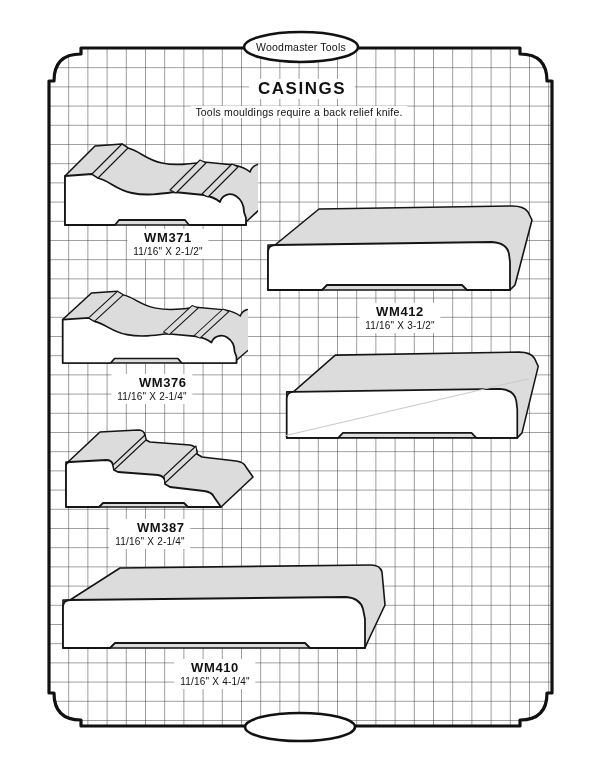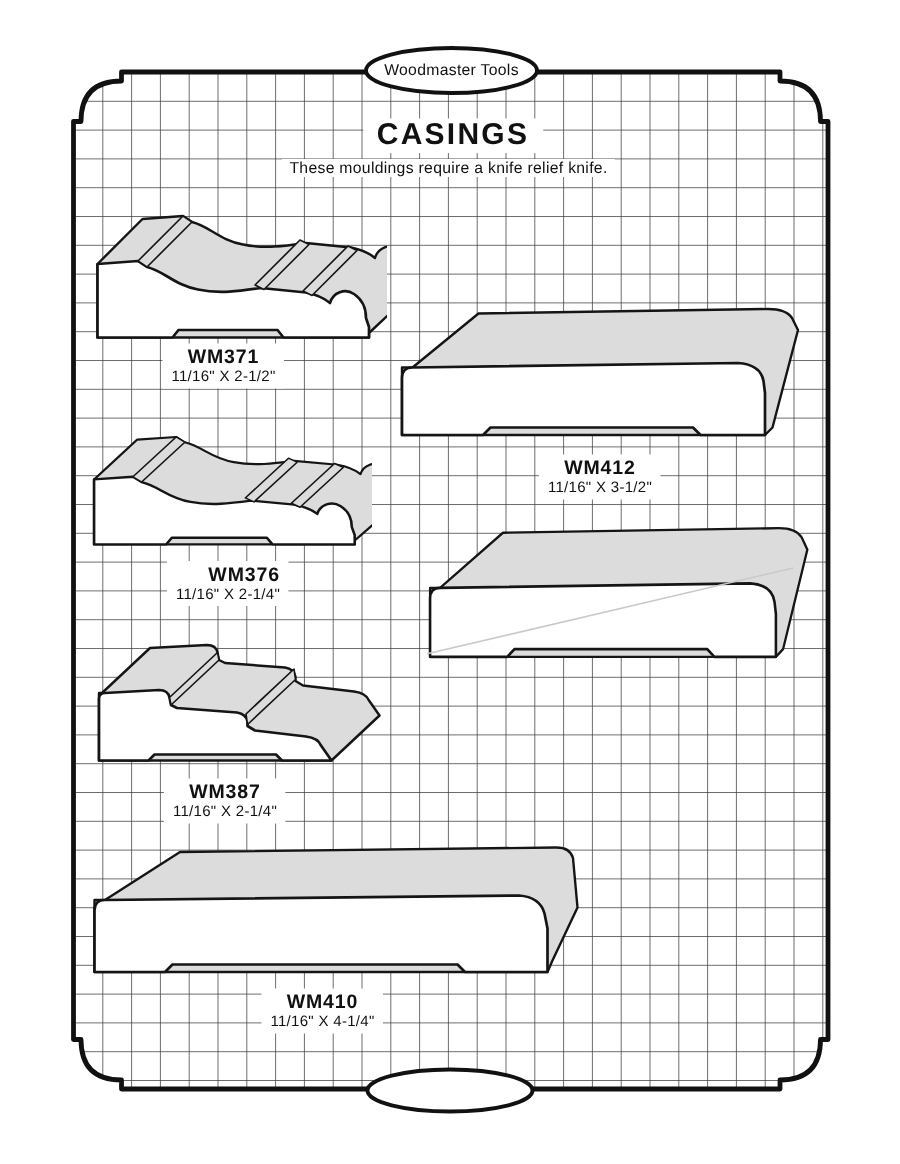--- a/index.html
+++ b/index.html
@@ -7,21 +7,21 @@
     position:relative; width:560px; height:776px; background:#ffffff;
     font-family:"Liberation Sans", sans-serif; overflow:hidden; color:#111;border-radius:20px;
   }
   .bg { position:absolute; left:0; top:0; }
   .brand {
     position:absolute; left:301px; top:41px; transform:translateX(-50%);
     font-size:10.5px; white-space:nowrap; letter-spacing:.2px;
   }
   .title {
     position:absolute; left:302px; top:79px; transform:translateX(-50%);
-    font-size:20px; font-weight:bold; letter-spacing:1.5px;
+    font-size:17px; font-weight:bold; letter-spacing:1.5px;
     background:#fff; padding:0 9px; white-space:nowrap;
   }
   .note {
     position:absolute; left:299px; top:106px; transform:translateX(-50%);
     font-size:10.5px; background:#fff; padding:0 5px; white-space:nowrap; letter-spacing:.2px;
   }
   figure.m { position:absolute; margin:0; padding:0; line-height:0; }
   .plabel {
     position:absolute; transform:translateX(-50%); text-align:center;
     background:#fff; padding:1px 6px 2px 6px;
@@ -48,34 +48,34 @@
       </clipPath>
     </defs>
     <rect x="40" y="40" width="520" height="694" fill="url(#grid)" clip-path="url(#frameclip)"></rect>
     <path d="M 81,48 H 520 V 54 Q 547,54 547,81 L 552,81 V 693 L 547,693 Q 547,720 520,720 V 726 H 81 V 720 Q 54,720 54,693 L 49,693 V 81 L 54,81 Q 54,54 81,54 Z" fill="none" stroke="#111" stroke-width="3.2" stroke-linejoin="round"></path>
     <ellipse cx="300" cy="727" rx="55" ry="14" fill="#fff" stroke="#111" stroke-width="2.6"></ellipse>
     <ellipse cx="301" cy="47" rx="57" ry="15" fill="#fff" stroke="#111" stroke-width="2.6"></ellipse>
   </svg>
 
   <div class="brand">Woodmaster Tools</div>
   <div class="title">CASINGS</div>
-  <div class="note">These mouldings require a knife relief knife.</div>
+  <div class="note">Tools mouldings require a back relief knife.</div>
 
   <figure class="m" style="left:58px; top:138px;">
     <svg width="200" height="95" viewBox="0 0 200 95">
       <g id="ogee-profile">
         <path class="gray" d="M7,38 L37,8 L64,6 L70,10 C82,13 88,22 104,25 C118,28 132,26 146,24 L176,27 Q186,29 192,34 C194,27 202,24 208,28 C214,32 217,38 217,45 L218,56 L188,84 L188,87 L7,87 Z"></path>
         <path class="face" d="M7,87 L7,38 L34,36 L40,40 C52,43 58,52 74,55 C88,58 102,56 116,54 L146,57 Q156,59 162,64 C164,57 172,54 178,58 C184,62 186,68 186,74 L188,80 L188,87 L131,87 L127,82 L61,82 L57,87 Z"></path>
         <path class="strip" d="M34,36 L64,6 L70,10 L40,40 Z"></path>
         <path class="strip" d="M112,52 L142,22 L148,25 L118,55 Z"></path>
         <path class="strip" d="M144,56 L174,26 L180,29 L150,59 Z"></path>
       </g>
     </svg>
   </figure>
-  <div class="plabel" style="left:149px; top:229px;">
+  <div class="plabel" style="left:168px; top:229px;">
     <div class="code">WM371</div>
     <div class="size">11/16" X 2-1/2"</div>
   </div>
 
   <figure class="m" style="left:262px; top:202px;">
     <svg width="275" height="92" viewBox="0 0 275 92">
       <g id="ranch-profile">
         <path class="gray" d="M13,43 L57,7 L250,4 Q262,4 266,10 L270,18 L253,83 L248,88 L6,88 L6,43 Z"></path>
         <path class="face" d="M6,88 L6,50 Q6,43 13,43 L230,40 Q245,41 247,52 L248,60 L248,88 L205,88 L200,83 L65,83 L60,88 Z"></path>
       </g>
@@ -106,21 +106,21 @@
   <figure class="m" style="left:56px; top:424px;">
     <svg width="200" height="90" viewBox="0 0 200 90">
       <g>
         <path class="gray" d="M12,38 L44,8 L82,6 Q88,6 89,11 L90,16 L94,18 L134,21 Q140,22 141,27 L141,30 L146,33 L180,37 Q188,38 190,43 L197,53 L165,83 L10,83 L10,38 Z"></path>
         <path class="face" d="M10,83 L10,42 Q10,38 14,38 L50,36 Q56,36 57,41 L58,46 L62,48 L102,51 Q108,52 109,57 L109,60 L114,63 L148,67 Q156,68 158,73 L165,83 L132,83 L128,79 L47,79 L43,83 Z"></path>
         <path class="strip" d="M57,41 L89,11 L90,16 L58,46 Z"></path>
         <path class="strip" d="M108,52 L140,22 L141,29 L109,59 Z"></path>
       </g>
     </svg>
   </figure>
-  <div class="plabel" style="left:150px; top:519px;">
+  <div class="plabel" style="left:150px; top:519px;text-align:right;">
     <div class="code">WM387</div>
     <div class="size">11/16" X 2-1/4"</div>
   </div>
 
   <figure class="m" style="left:58px; top:563px;">
     <svg width="332" height="92" viewBox="0 0 332 92">
       <g>
         <path class="gray" d="M12,37 L62,5 L313,2 Q322,2 324,9 L327,42 L310,78 L307,85 L5,85 L5,37 Z"></path>
         <path class="face" d="M5,85 L5,44 Q5,37 12,37 L288,34 Q302,35 305,46 L307,56 L307,85 L252,85 L247,80 L57,80 L52,85 Z"></path>
       </g>

